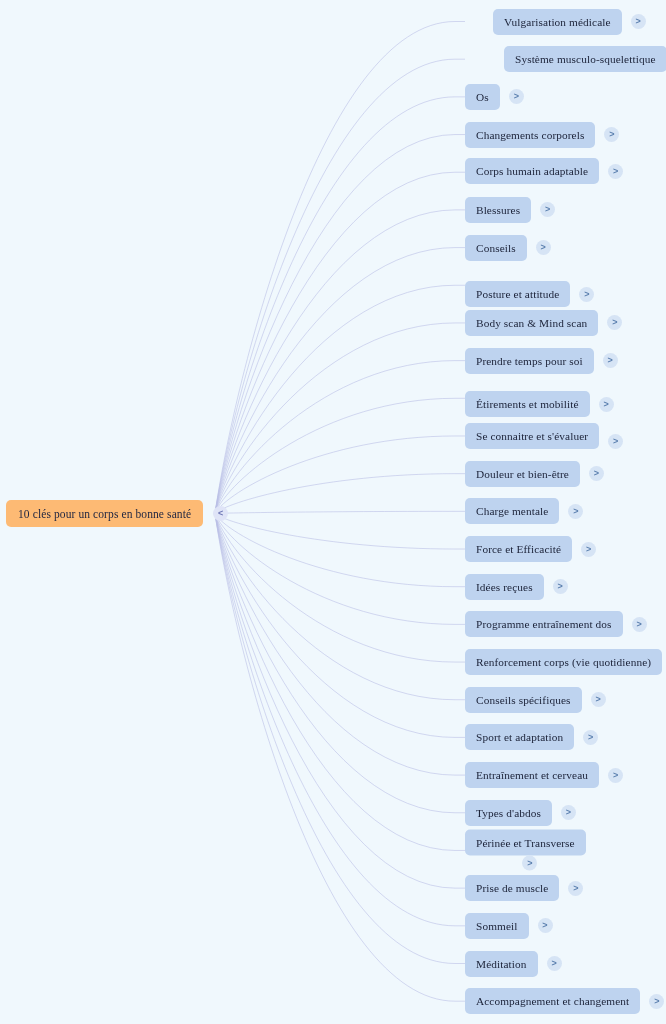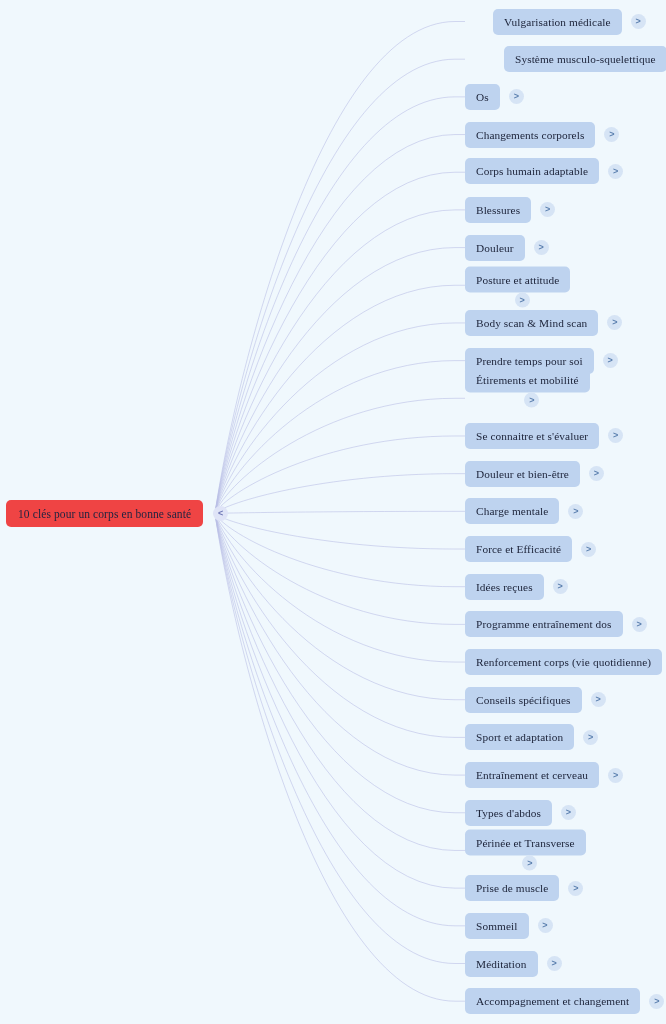--- a/index.html
+++ b/index.html
@@ -40,21 +40,21 @@
     left: 6px;
     top: 500px;
     display: flex;
     align-items: center;
     z-index: 3;
   }
 
   .root-node {
     min-width: 177px;
     height: 27px;
-    background: #ef4444;
+    background: #fdba74;
     border-radius: 5px;
     display: flex;
     align-items: center;
     padding: 0 12px;
     font-size: 11.5px;
     color: #1c2340;
     letter-spacing: 0.1px;
     white-space: nowrap;
   }
 
@@ -182,49 +182,49 @@
         <div class="toggle child-toggle">&gt;</div>
       </div>
       <div class="child-wrap" style="top: 209.9px;">
         <div class="child-node">
           <span>Blessures</span>
         </div>
         <div class="toggle child-toggle">&gt;</div>
       </div>
       <div class="child-wrap" style="top: 247.58px;">
         <div class="child-node">
-          <span>Douleur</span>
-        </div>
-        <div class="toggle child-toggle">&gt;</div>
-      </div>
-      <div class="child-wrap" style="top: 287px; flex-direction: column;">
+          <span>Conseils</span>
+        </div>
+        <div class="toggle child-toggle">&gt;</div>
+      </div>
+      <div class="child-wrap" style="top: 294px;">
         <div class="child-node">
           <span>Posture et attitude</span>
         </div>
         <div class="toggle child-toggle">&gt;</div>
       </div>
       <div class="child-wrap" style="top: 322.94px;">
         <div class="child-node">
           <span>Body scan &amp; Mind scan</span>
         </div>
         <div class="toggle child-toggle">&gt;</div>
       </div>
       <div class="child-wrap" style="top: 360.62px;">
         <div class="child-node">
           <span>Prendre temps pour soi</span>
         </div>
         <div class="toggle child-toggle">&gt;</div>
       </div>
-      <div class="child-wrap" style="top: 387px; flex-direction: column;">
+      <div class="child-wrap" style="top: 404px;">
         <div class="child-node">
           <span>Étirements et mobilité</span>
         </div>
         <div class="toggle child-toggle">&gt;</div>
       </div>
-      <div class="child-wrap" style="top: 435.98px;">
+      <div class="child-wrap" style="top: 435.98px; align-items: flex-end;">
         <div class="child-node">
           <span>Se connaitre et s'évaluer</span>
         </div>
         <div class="toggle child-toggle">&gt;</div>
       </div>
       <div class="child-wrap" style="top: 473.66px;">
         <div class="child-node">
           <span>Douleur et bien-être</span>
         </div>
         <div class="toggle child-toggle">&gt;</div>

